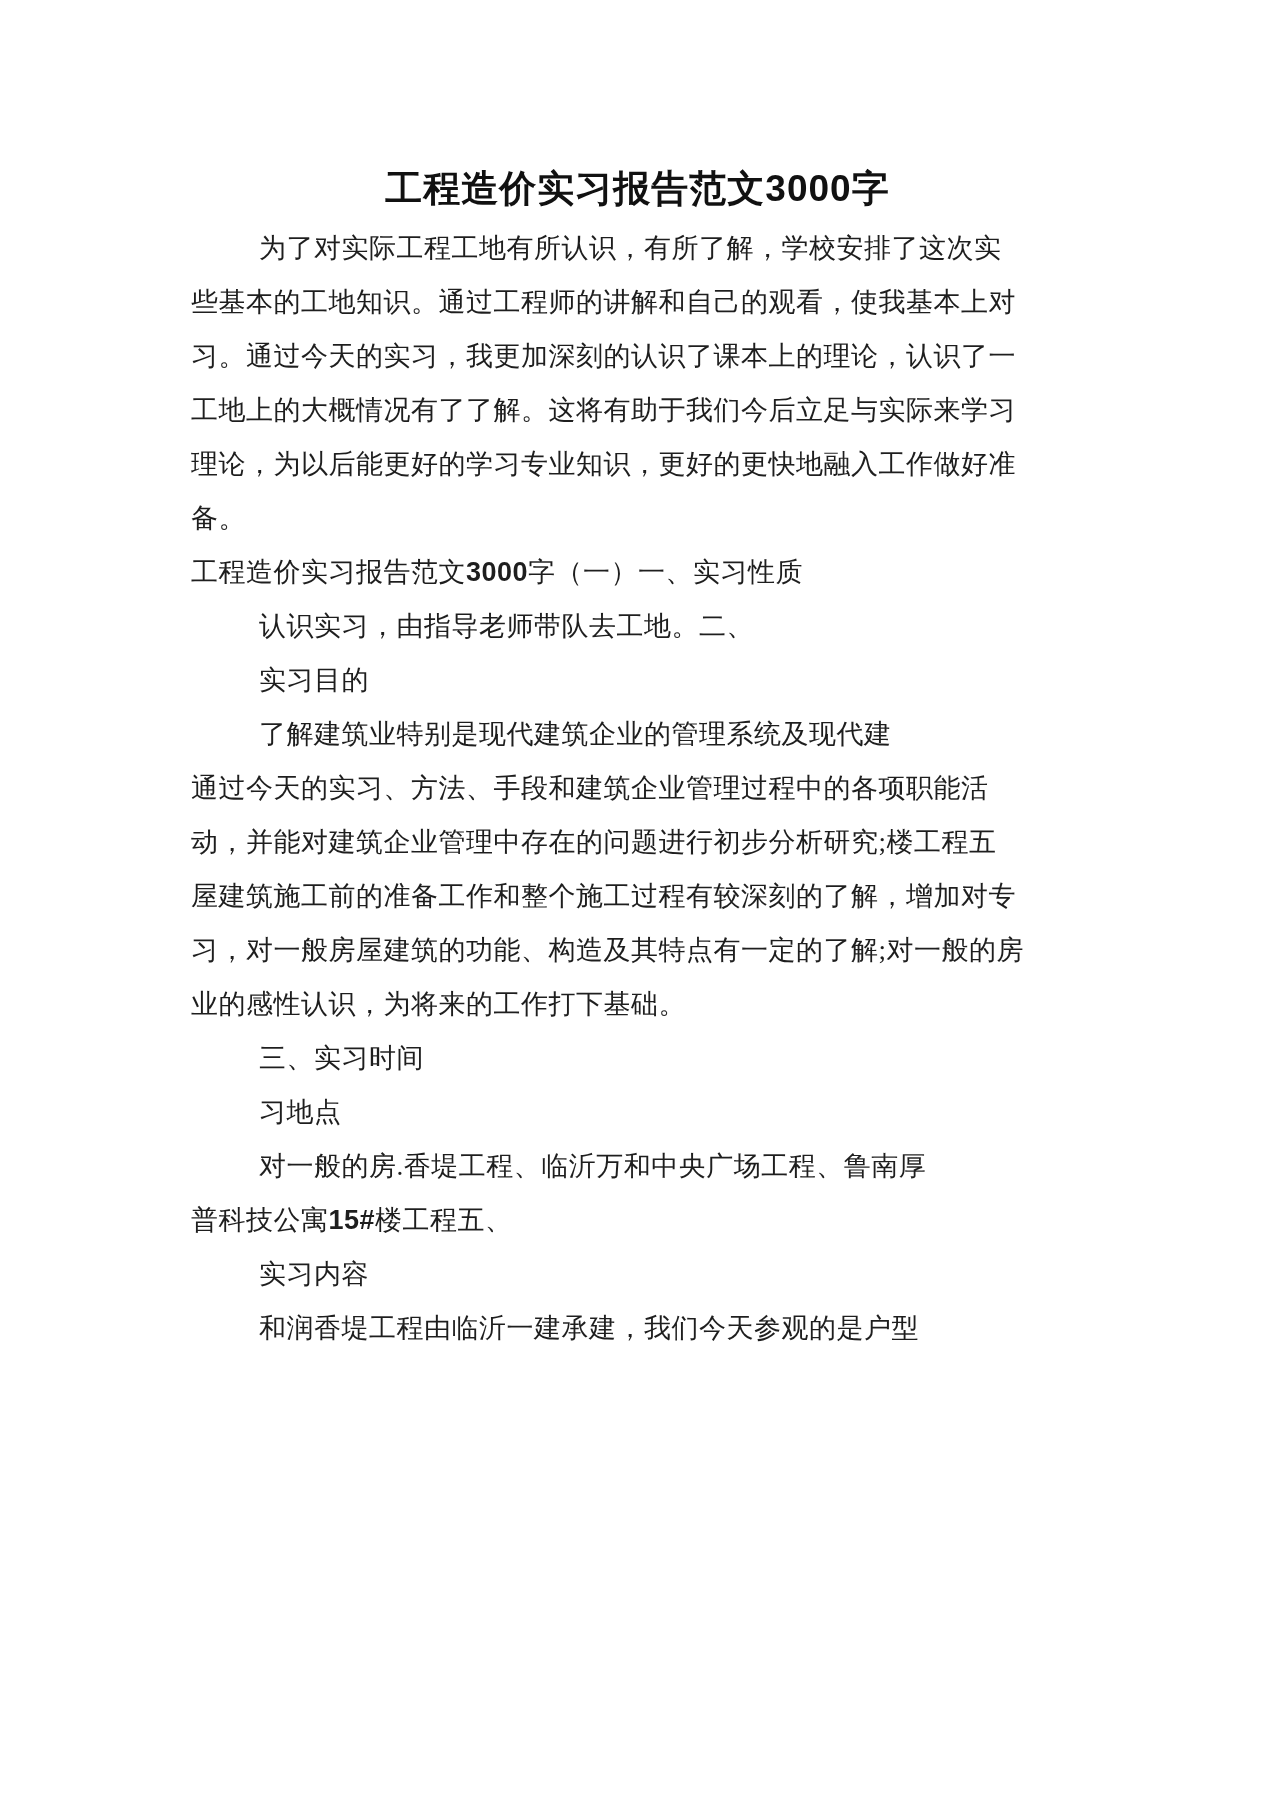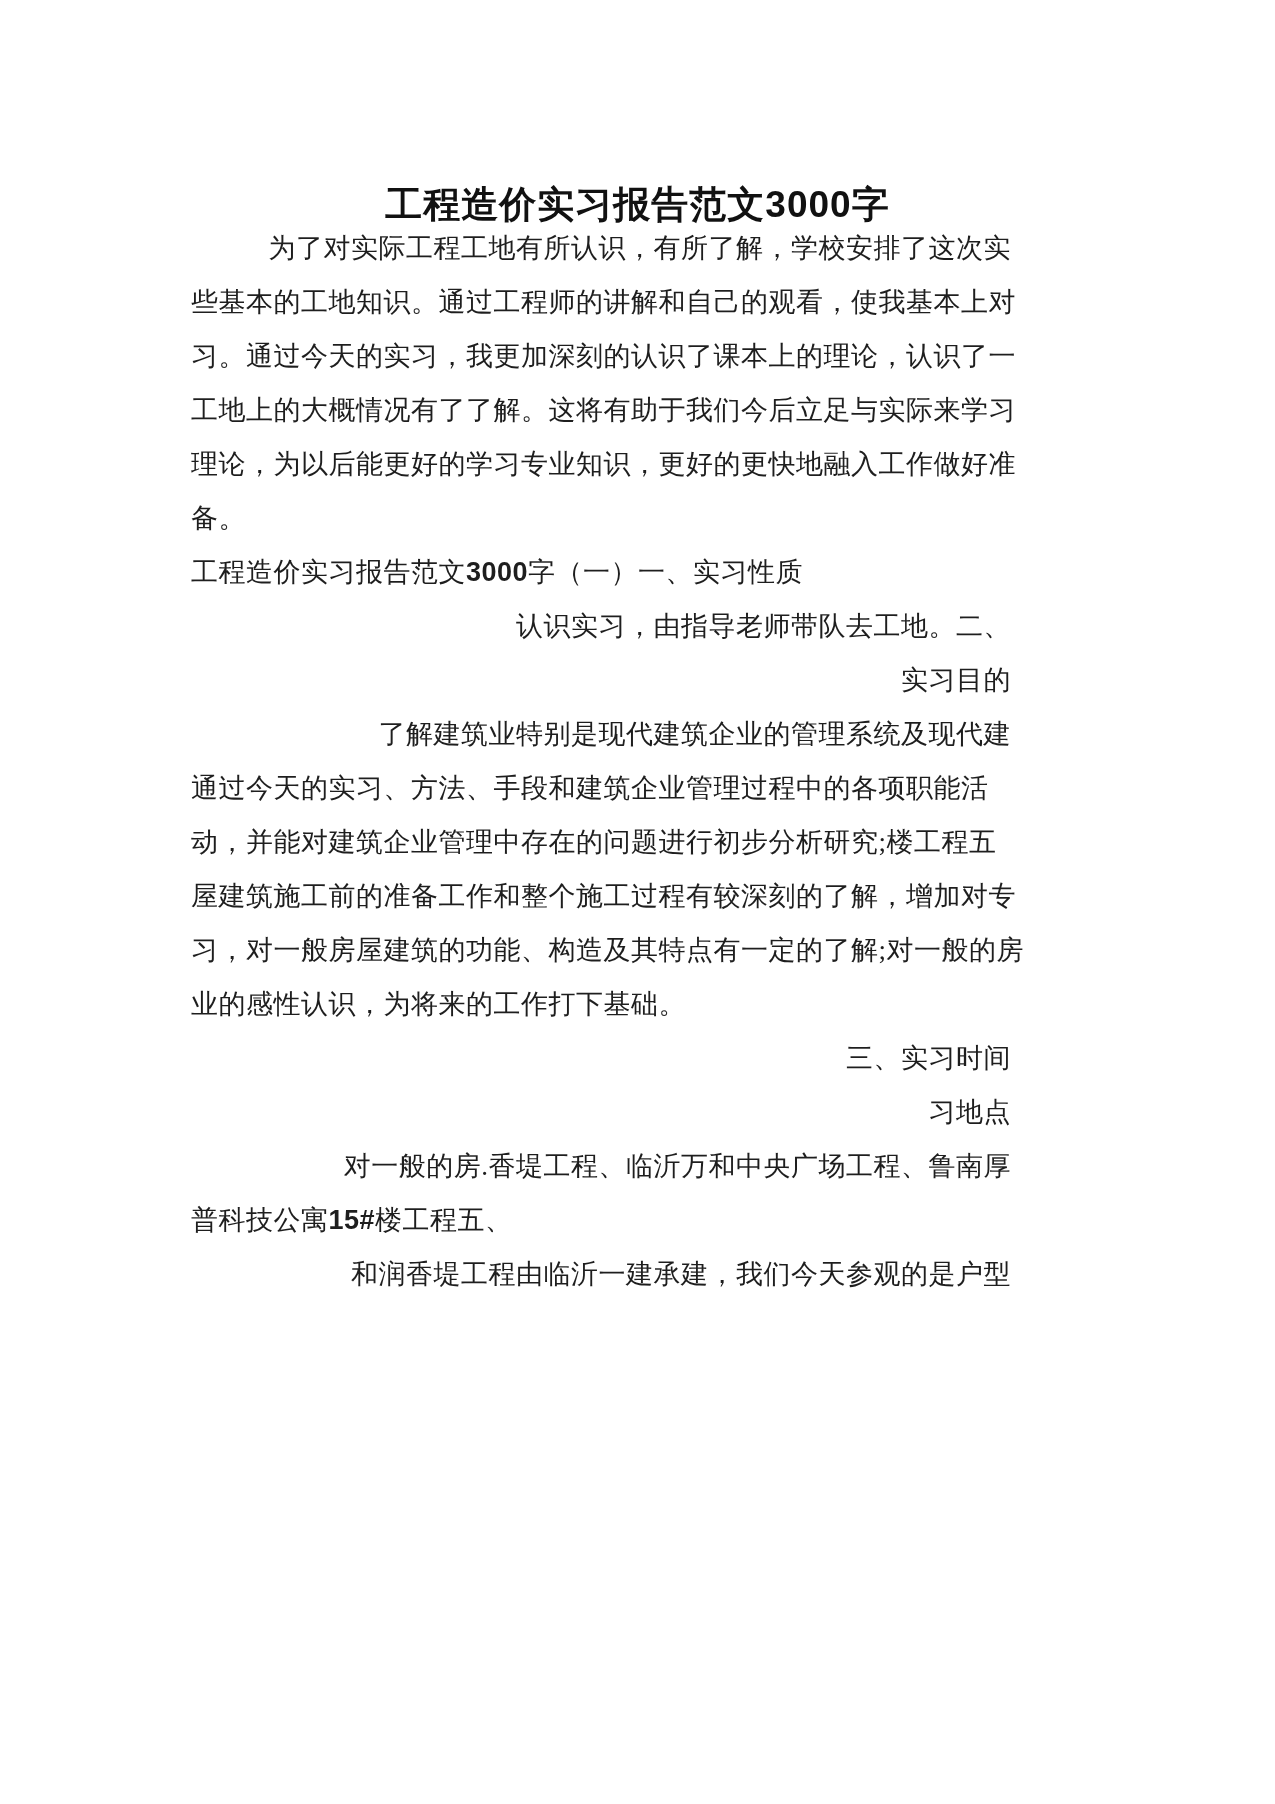--- a/index.html
+++ b/index.html
@@ -14,21 +14,21 @@
     background: #ffffff;
     overflow: hidden;
     font-family: "Liberation Serif", "DejaVu Serif", serif;
     color: #1e1e1e;
   }
   .doc-title {
     position: absolute;
     top: 168px;
     left: 0;
     right: 0;
-    margin: 16px;
+    margin: 0;
     text-align: center;
     font-size: 37px;
     line-height: 42px;
     font-weight: 700;
     letter-spacing: 1px;
     color: #111111;
     white-space: nowrap;
   }
   .doc-body {
     position: absolute;
@@ -38,21 +38,20 @@
   }
   .line {
     height: 54px;
     line-height: 54px;
     font-size: 27px;
     letter-spacing: 0.5px;
     white-space: nowrap;
   }
   .line.indent {
     padding-left: 68px;
-    text-align: right;
   }
   .num {
     font-family: "Liberation Sans", "DejaVu Sans", sans-serif;
     font-weight: 700;
   }
 </style>
 </head>
 <body>
 
 <div class="page">
@@ -70,15 +69,16 @@
       <div class="line indent">了解建筑业特别是现代建筑企业的管理系统及现代建</div>
       <div class="line">通过今天的实习、方法、手段和建筑企业管理过程中的各项职能活</div>
       <div class="line">动，并能对建筑企业管理中存在的问题进行初步分析研究;楼工程五</div>
       <div class="line">屋建筑施工前的准备工作和整个施工过程有较深刻的了解，增加对专</div>
       <div class="line">习，对一般房屋建筑的功能、构造及其特点有一定的了解;对一般的房</div>
       <div class="line">业的感性认识，为将来的工作打下基础。</div>
       <div class="line indent">三、实习时间</div>
       <div class="line indent">习地点</div>
       <div class="line indent">对一般的房.香堤工程、临沂万和中央广场工程、鲁南厚</div>
       <div class="line">普科技公寓<span class="num">15#</span>楼工程五、</div>
+      <div class="line indent">实习内容</div>
       <div class="line indent">和润香堤工程由临沂一建承建，我们今天参观的是户型</div>
     </div>
 </div>
 
 </body></html>

